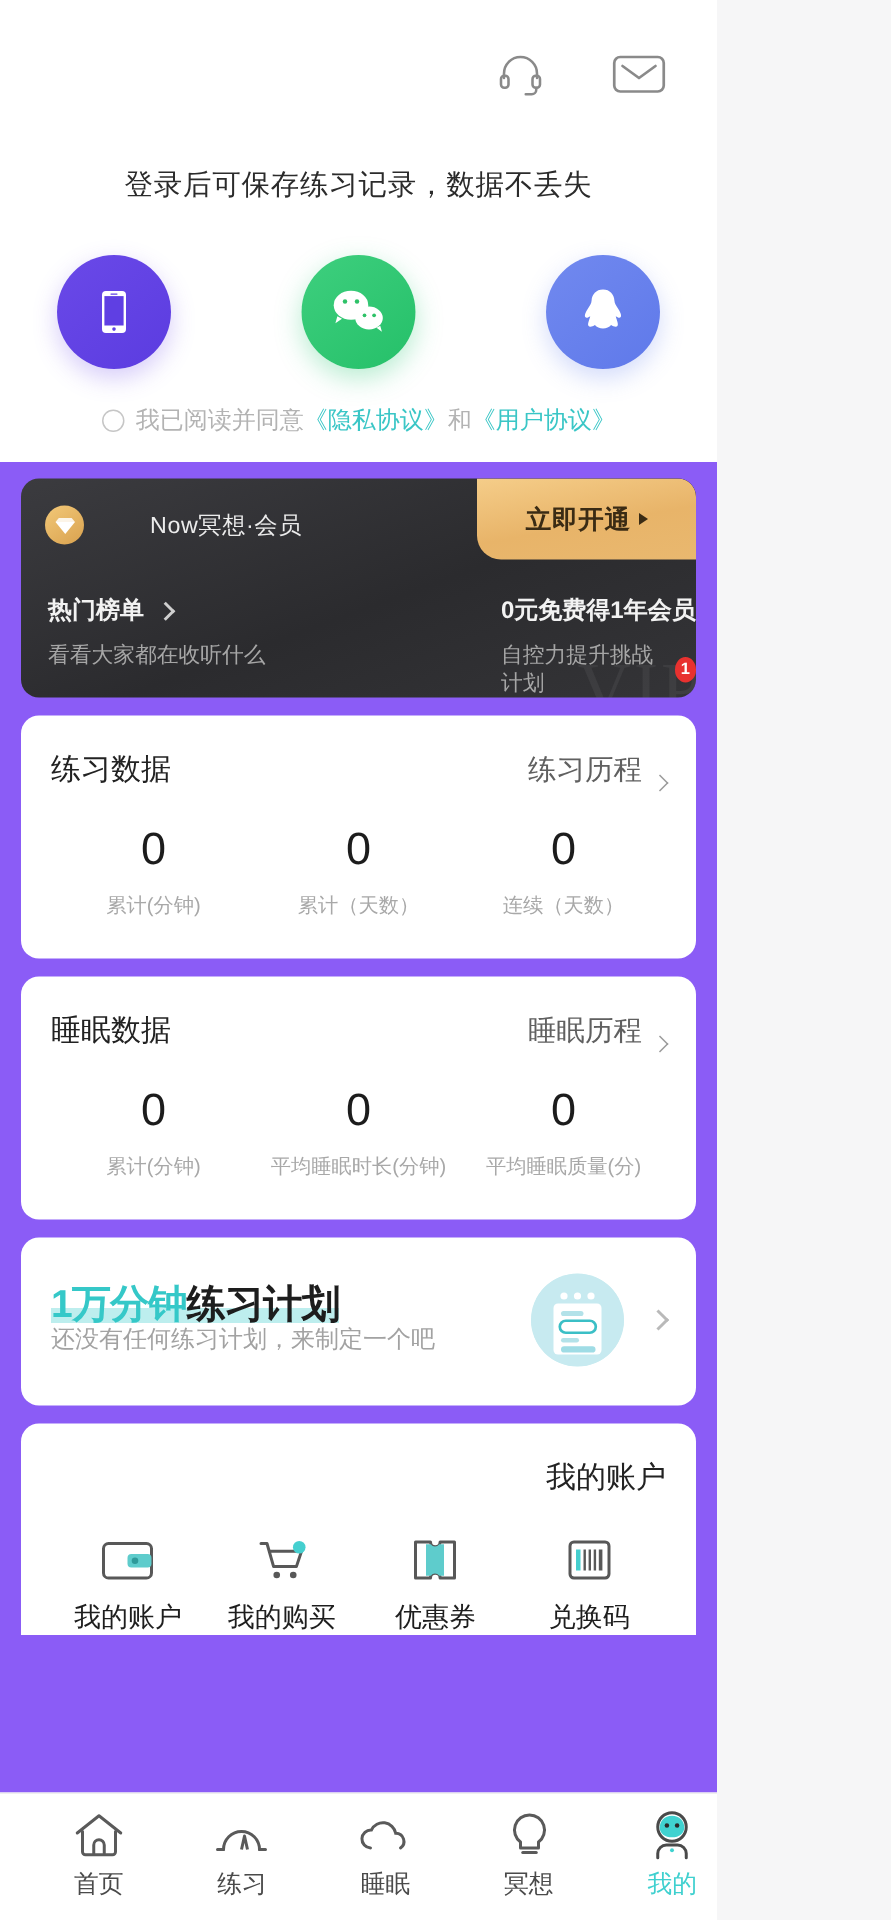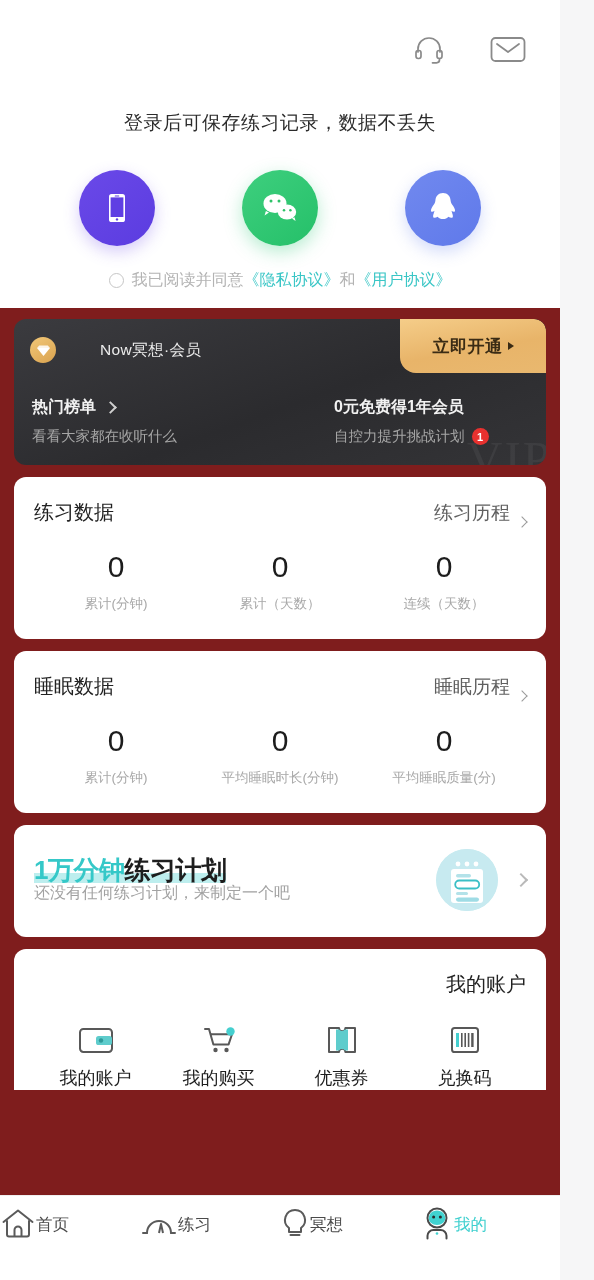--- a/index.html
+++ b/index.html
@@ -4,22 +4,22 @@
 <style>
   * { box-sizing: border-box; margin: 0; padding: 0; }
   html, body {
     width: 594px; height: 1280px;
     font-family: "Liberation Sans", "DejaVu Sans", sans-serif;
     background: #f6f6f7;
     overflow: hidden;
   }
   #app {
     position: relative;
-    width: 560px; height: 1280px;
-    background: #7f1d1d;
+    width: 478px; height: 1280px;
+    background: #8b5cf6;
     display: flex; flex-direction: column;
   }
 
   
   .login-panel {
     background: #ffffff;
     padding: 0;
     position: relative;
     height: 308px;
     flex: none;
@@ -288,22 +288,23 @@
     flex: none;
     height: 85px;
     background: #ffffff;
     border-top: 1px solid #efefef;
     display: flex;
     align-items: flex-start;
     padding-top: 8px;
   }
   .tab {
     flex: 1;
-    display: flex; flex-direction: row; align-items: center;
+    display: flex; flex-direction: column; align-items: center;
     cursor: pointer;
+    padding-left: 36px;
   }
   .tab-ico { height: 40px; display:flex; align-items:center; justify-content:center; }
   .tab-lbl { font-size: 16.5px; color: #4a4a4a; margin-top: 1px; }
   .tab.active .tab-lbl { color: #3fd0cf; }
 </style>
 </head>
 <body>
 
 <div id="app">
 
@@ -545,20 +546,28 @@
       <div class="tab-ico">
         <svg width="38" height="30" viewBox="0 0 38 30" fill="none">
           <path d="M7 24a12 12 0 0 1 24 0" stroke="#5a5a5a" stroke-width="2" stroke-linecap="round"></path>
           <path d="M19 24l2-9 2 9" stroke="#5a5a5a" stroke-width="2" stroke-linejoin="round"></path>
           <path d="M3 24h4M31 24h4" stroke="#5a5a5a" stroke-width="2" stroke-linecap="round"></path>
         </svg>
       </div>
       <div class="tab-lbl">练习</div>
     </div>
 
+    <div class="tab">
+      <div class="tab-ico">
+        <svg width="40" height="28" viewBox="0 0 40 28" fill="none">
+          <path d="M10 22a6 6 0 0 1 .6-12 8.6 8.6 0 0 1 16.2 2.2A5.4 5.4 0 0 1 30 22" stroke="#5a5a5a" stroke-width="2" stroke-linecap="round"></path>
+        </svg>
+      </div>
+      <div class="tab-lbl">睡眠</div>
+    </div>
 
     <div class="tab">
       <div class="tab-ico">
         <svg width="30" height="34" viewBox="0 0 30 34" fill="none">
           <path d="M15 3a10 10 0 0 1 6 18v4H9v-4A10 10 0 0 1 15 3z" stroke="#5a5a5a" stroke-width="2" stroke-linejoin="round"></path>
           <path d="M10.5 28h9" stroke="#5a5a5a" stroke-width="2" stroke-linecap="round"></path>
         </svg>
       </div>
       <div class="tab-lbl">冥想</div>
     </div>

